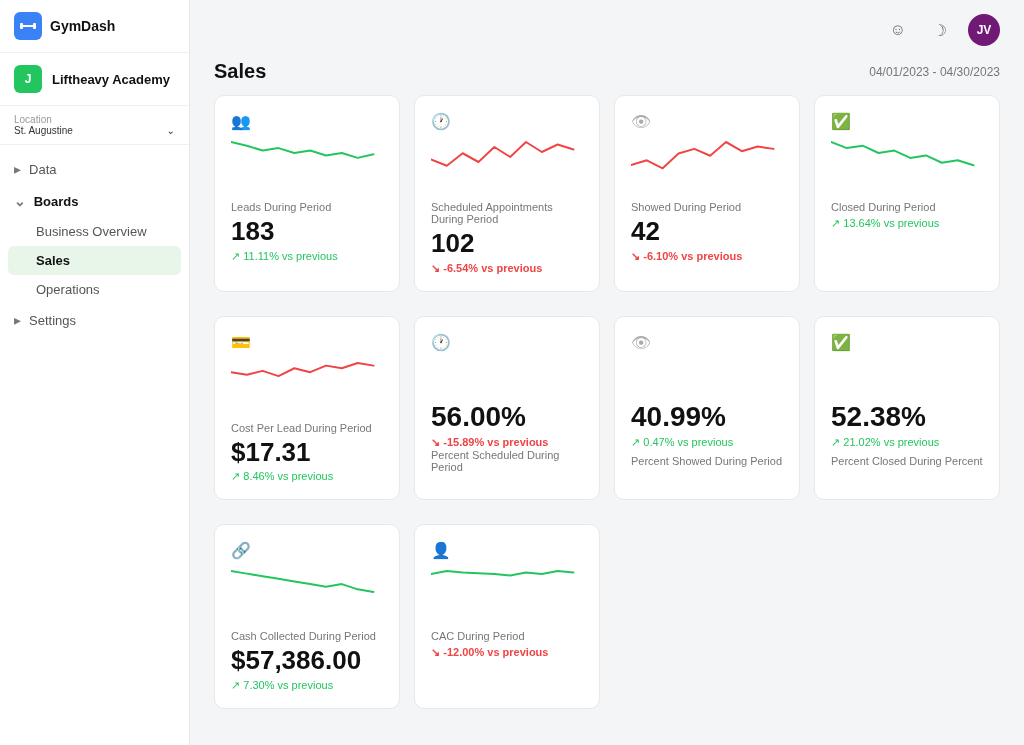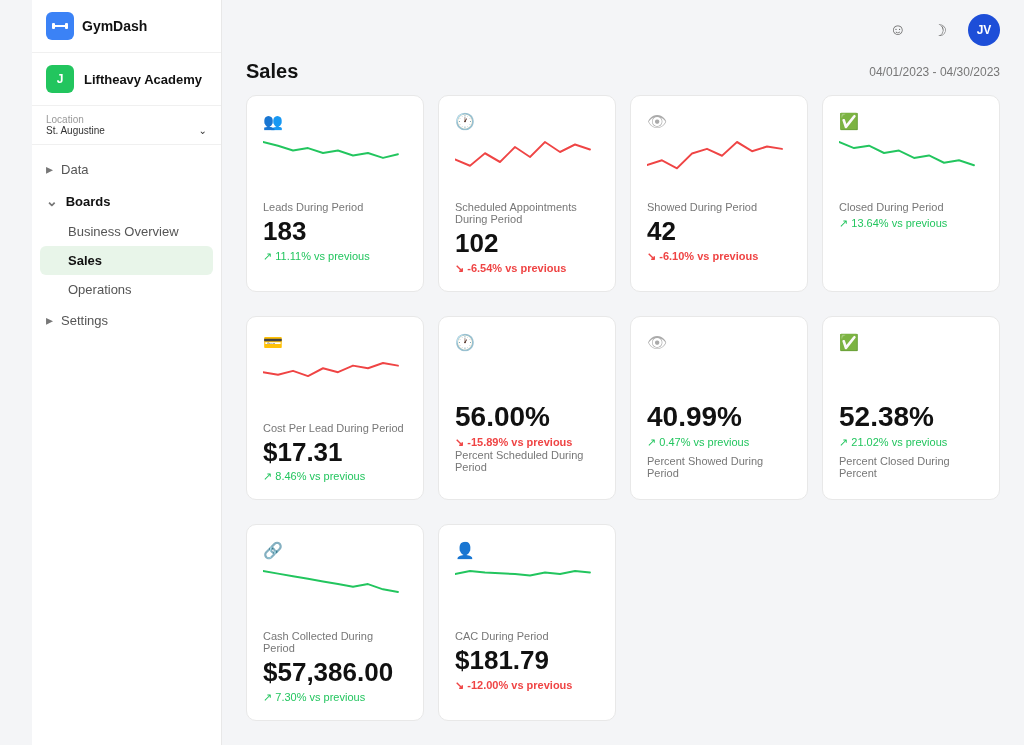--- a/index.html
+++ b/index.html
@@ -1,19 +1,19 @@
 <!DOCTYPE html>
 <html><head>
   <meta charset="utf-8">
   <style>
     * { box-sizing: border-box; margin: 0; padding: 0; }
     body { font-family: -apple-system, BlinkMacSystemFont, 'Segoe UI', sans-serif; background: #f4f5f7; display: flex; height: 100vh; overflow: hidden; }
 
     
-    .sidebar { width: 190px; min-width: 190px; background: #fff; border-right: 1px solid #e8e8e8; display: flex; flex-direction: column; height: 100vh; margin-left: 32px; }
+    .sidebar { width: 190px; min-width: 190px; background: #fff; border-right: 1px solid #e8e8e8; display: flex; flex-direction: column; height: 100vh; }
     .sidebar-header { padding: 12px 14px; display: flex; align-items: center; gap: 8px; border-bottom: 1px solid #f0f0f0; }
     .sidebar-logo { width: 28px; height: 28px; background: #3b82f6; border-radius: 6px; display: flex; align-items: center; justify-content: center; color: white; font-size: 14px; font-weight: bold; }
     .sidebar-app-name { font-size: 14px; font-weight: 600; color: #111; }
     .sidebar-brand { padding: 12px 14px; display: flex; align-items: center; gap: 10px; border-bottom: 1px solid #f0f0f0; }
     .brand-icon { width: 28px; height: 28px; background: #22c55e; border-radius: 6px; display: flex; align-items: center; justify-content: center; color: white; font-size: 12px; font-weight: bold; }
     .brand-name { font-size: 13px; font-weight: 600; color: #111; }
     .location-section { padding: 8px 14px; border-bottom: 1px solid #f0f0f0; }
     .location-label { font-size: 10px; color: #999; }
     .location-value { font-size: 10px; color: #333; font-weight: 500; display: flex; align-items: center; justify-content: space-between; }
     .nav-section { padding: 8px 0; }
@@ -21,21 +21,21 @@
     .nav-item.active { color: #111; font-weight: 600; }
     .nav-item .nav-icon { font-size: 14px; color: #777; }
     .nav-sub-item { padding: 7px 14px 7px 36px; font-size: 13px; color: #555; cursor: pointer; }
     .nav-sub-item.active { background: #e8f5e9; color: #111; font-weight: 600; border-radius: 6px; margin: 0 8px; padding-left: 28px; }
 
     
     .main { flex: 1; overflow-y: auto; background: #f4f5f7; }
     .top-bar { background: #f4f5f7; padding: 14px 24px; display: flex; align-items: center; justify-content: space-between; }
     .top-bar-right { display: flex; align-items: center; gap: 14px; }
     .top-bar-icon { width: 28px; height: 28px; display: flex; align-items: center; justify-content: center; border-radius: 50%; color: #666; font-size: 16px; cursor: pointer; }
-    .avatar { width: 32px; height: 32px; background: #1d4ed8; border-radius: 50%; display: flex; align-items: center; justify-content: center; color: white; font-size: 12px; font-weight: 600; }
+    .avatar { width: 32px; height: 32px; background: #701a75; border-radius: 50%; display: flex; align-items: center; justify-content: center; color: white; font-size: 12px; font-weight: 600; }
     .page-header { padding: 0 24px 12px; display: flex; align-items: center; justify-content: space-between; }
     .page-title { font-size: 20px; font-weight: 700; color: #111; }
     .date-range { font-size: 12px; color: #777; }
 
     
     .cards-grid { padding: 0 24px 24px; display: grid; grid-template-columns: repeat(4, 1fr); gap: 14px; }
     .card { background: #fff; border-radius: 10px; padding: 16px; border: 1px solid #e8e8e8; }
     .card-icon { font-size: 16px; color: #aaa; margin-bottom: 6px; }
     .card-label { font-size: 11px; color: #777; margin-bottom: 4px; }
     .card-value { font-size: 26px; font-weight: 700; color: #111; line-height: 1.1; margin-bottom: 4px; }
@@ -192,17 +192,16 @@
       <div class="card-label">Cash Collected During Period</div>
       <div class="card-value">$57,386.00</div>
       <div class="card-trend trend-up">↗ 7.30% vs previous</div>
     </div>
       <div class="card">
       <div class="card-icon">👤</div>
       <svg class="sparkline" viewBox="0 0 160 60" preserveAspectRatio="none">
     <path d="M0,7.9729729729729755 L16.666666666666668,5 L33.333333333333336,6.486486486486491 L66.66666666666667,7.9729729729729755 L83.33333333333334,9.45945945945946 L100,6.486486486486491 L116.66666666666667,7.9729729729729755 L133.33333333333334,5 L150,6.486486486486491" fill="none" stroke="#22c55e" stroke-width="2" stroke-linecap="round" stroke-linejoin="round"></path>
   </svg>
       <div class="card-label">CAC During Period</div>
-      <div class="card-value">$181.79</div>
       <div class="card-trend trend-down">↘ -12.00% vs previous</div>
     </div>
     </div>
 </div>
 
 </body></html>

